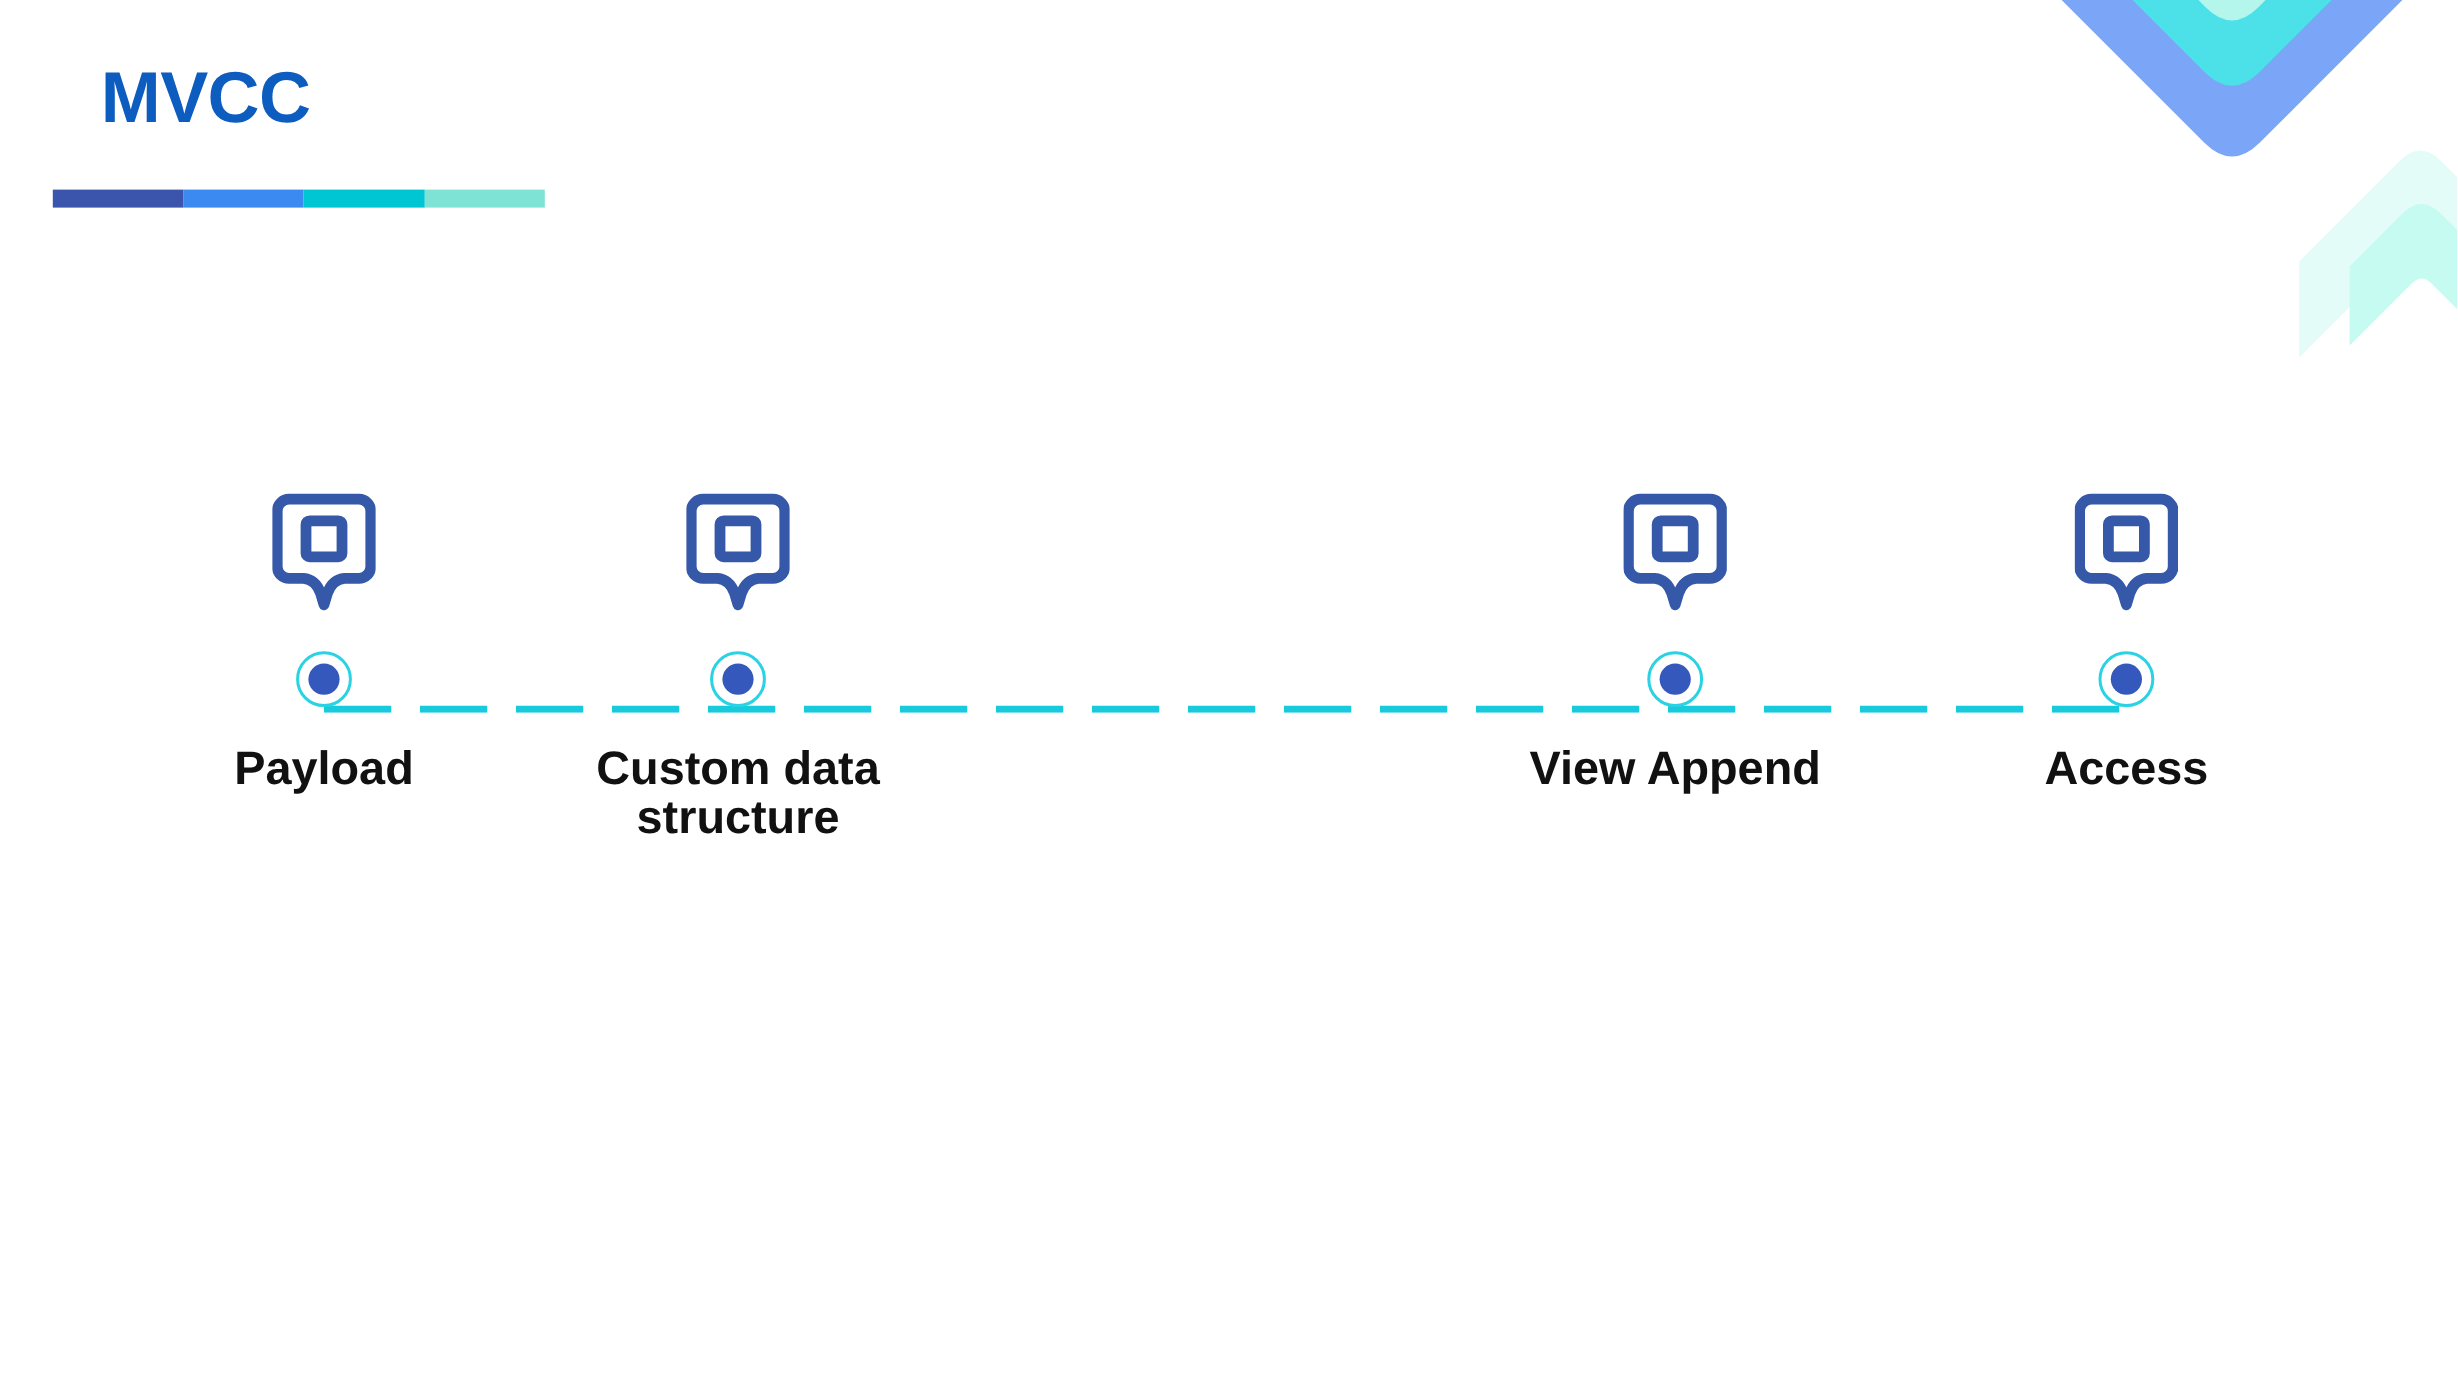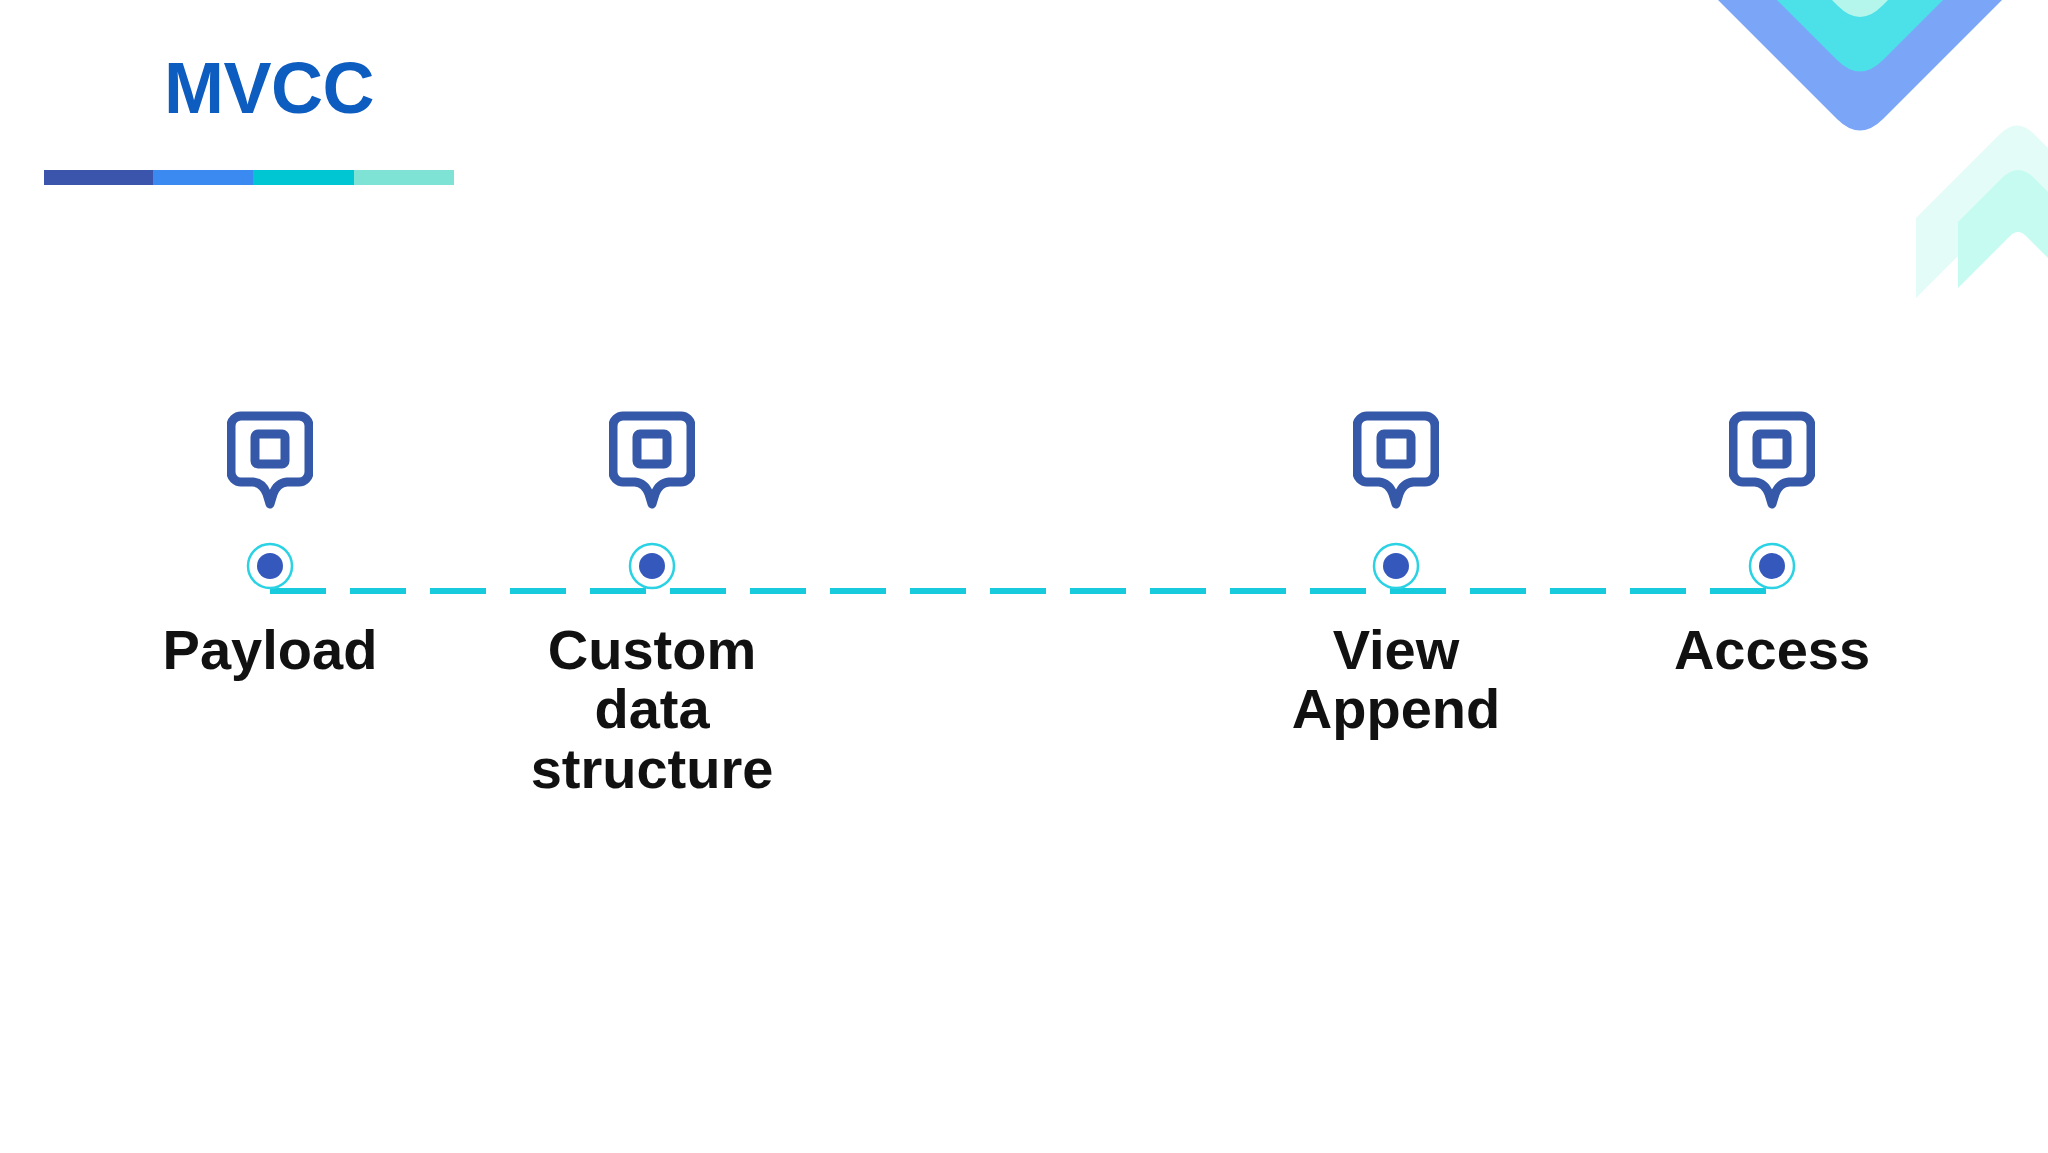--- a/index.html
+++ b/index.html
@@ -30,28 +30,27 @@
   }
   .corner-decor svg { display: block; }
 
   
   .title-block {
     position: absolute;
     left: 84px;
     top: 52px;
   }
   .slide-title {
-    font-size: 72px;
+    font-size: 60px;
     font-weight: 700;
     letter-spacing: -0.5px;
     line-height: 1.0;
     color: #0d5cc0;
     margin: 0;
     white-space: nowrap;
-    text-align: center;
   }
   .title-rule {
     display: flex;
     width: 410px;
     height: 15px;
     margin-top: 46px;
     margin-left: -40px;
   }
   .title-rule > span { display: block; height: 100%; }
   .rule-seg-0 { flex: 0 0 26.5%; }
@@ -97,21 +96,21 @@
     height: 104px;
   }
   .node-marker {
     display: block;
     margin: 28px auto 0;
     width: 48px;
     height: 48px;
   }
   .step-label {
     margin-top: 30px;
-    font-size: 56px;
+    font-size: 39px;
     font-weight: 700;
     line-height: 1.06;
     color: #111111;
     white-space: pre-line;
   }
 </style>
 </head>
 <body>
 
 <div class="slide" style="background: rgb(255, 255, 255);">
@@ -156,21 +155,21 @@
           <path d="M14 6 H72 A10 10 0 0 1 82 16 V62 A10 10 0 0 1 72 72 H60 Q50 73 46 84 L43 94 L40 84 Q36 73 26 72 H14 A10 10 0 0 1 4 62 V16 A10 10 0 0 1 14 6 Z" fill="none" stroke="#3558a8" stroke-width="9" stroke-linejoin="round" stroke-linecap="round"></path>
           <rect x="28" y="24" width="30" height="30" rx="3" fill="none" stroke="#3558a8" stroke-width="9"></rect>
         </svg>
         <svg class="node-marker" viewBox="0 0 48 48" xmlns="http://www.w3.org/2000/svg">
           <circle cx="24" cy="24" r="22" fill="#ffffff" stroke="#2ad2e4" stroke-width="2.5"></circle>
           <circle cx="24" cy="24" r="13" fill="#3558bd"></circle>
         </svg>
         <div class="step-label" style="color: rgb(17, 17, 17);">Payload</div>
       </div>
 
-      <div class="tl-step" style="left:652px">
+      <div class="tl-step" style="left:615px">
         <svg class="pin-icon" viewBox="0 0 86 104" xmlns="http://www.w3.org/2000/svg">
           <path d="M14 6 H72 A10 10 0 0 1 82 16 V62 A10 10 0 0 1 72 72 H60 Q50 73 46 84 L43 94 L40 84 Q36 73 26 72 H14 A10 10 0 0 1 4 62 V16 A10 10 0 0 1 14 6 Z" fill="none" stroke="#3558a8" stroke-width="9" stroke-linejoin="round" stroke-linecap="round"></path>
           <rect x="28" y="24" width="30" height="30" rx="3" fill="none" stroke="#3558a8" stroke-width="9"></rect>
         </svg>
         <svg class="node-marker" viewBox="0 0 48 48" xmlns="http://www.w3.org/2000/svg">
           <circle cx="24" cy="24" r="22" fill="#ffffff" stroke="#2ad2e4" stroke-width="2.5"></circle>
           <circle cx="24" cy="24" r="13" fill="#3558bd"></circle>
         </svg>
         <div class="step-label" style="color: rgb(17, 17, 17);">Custom data
 structure</div>

